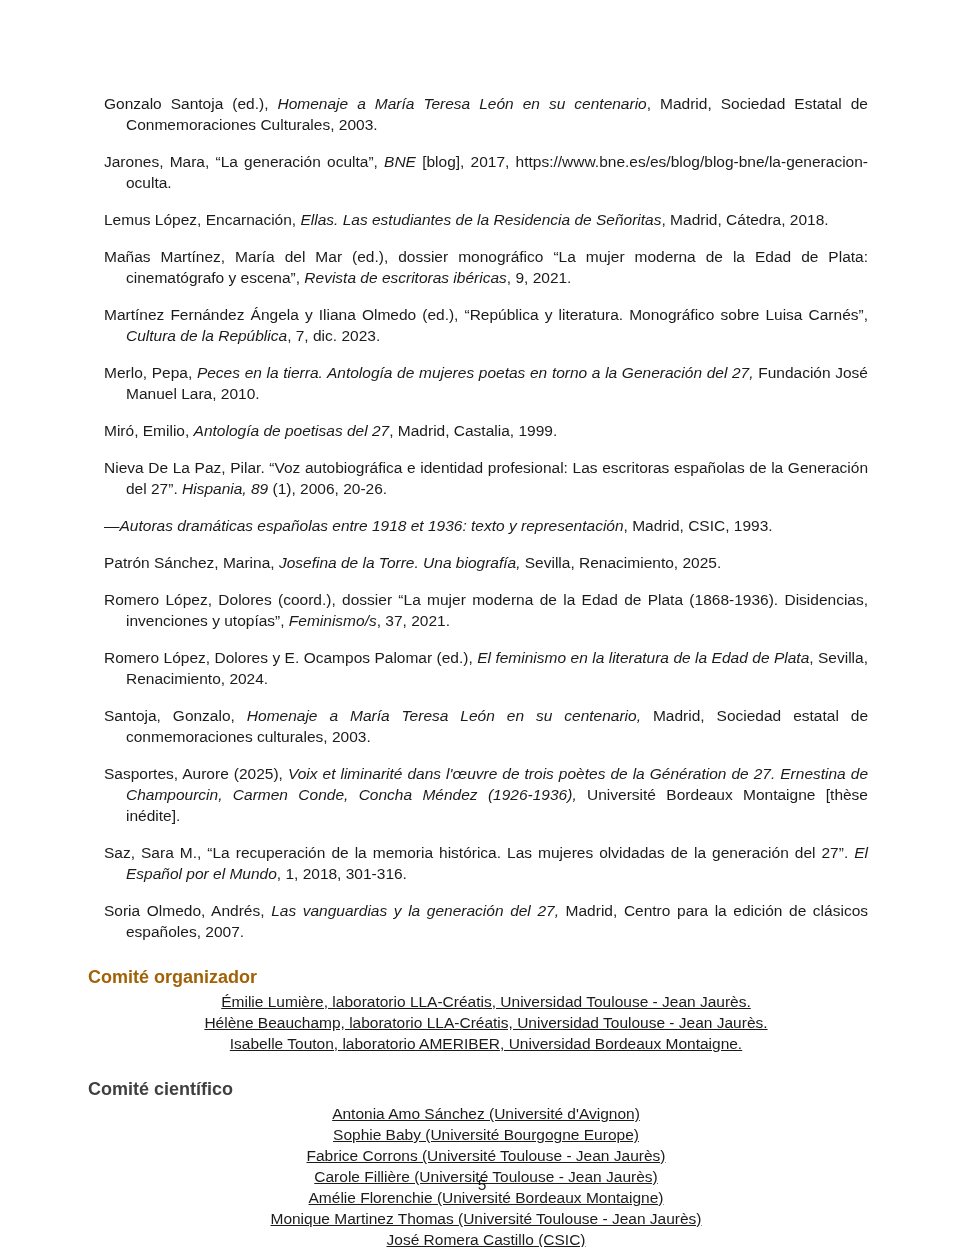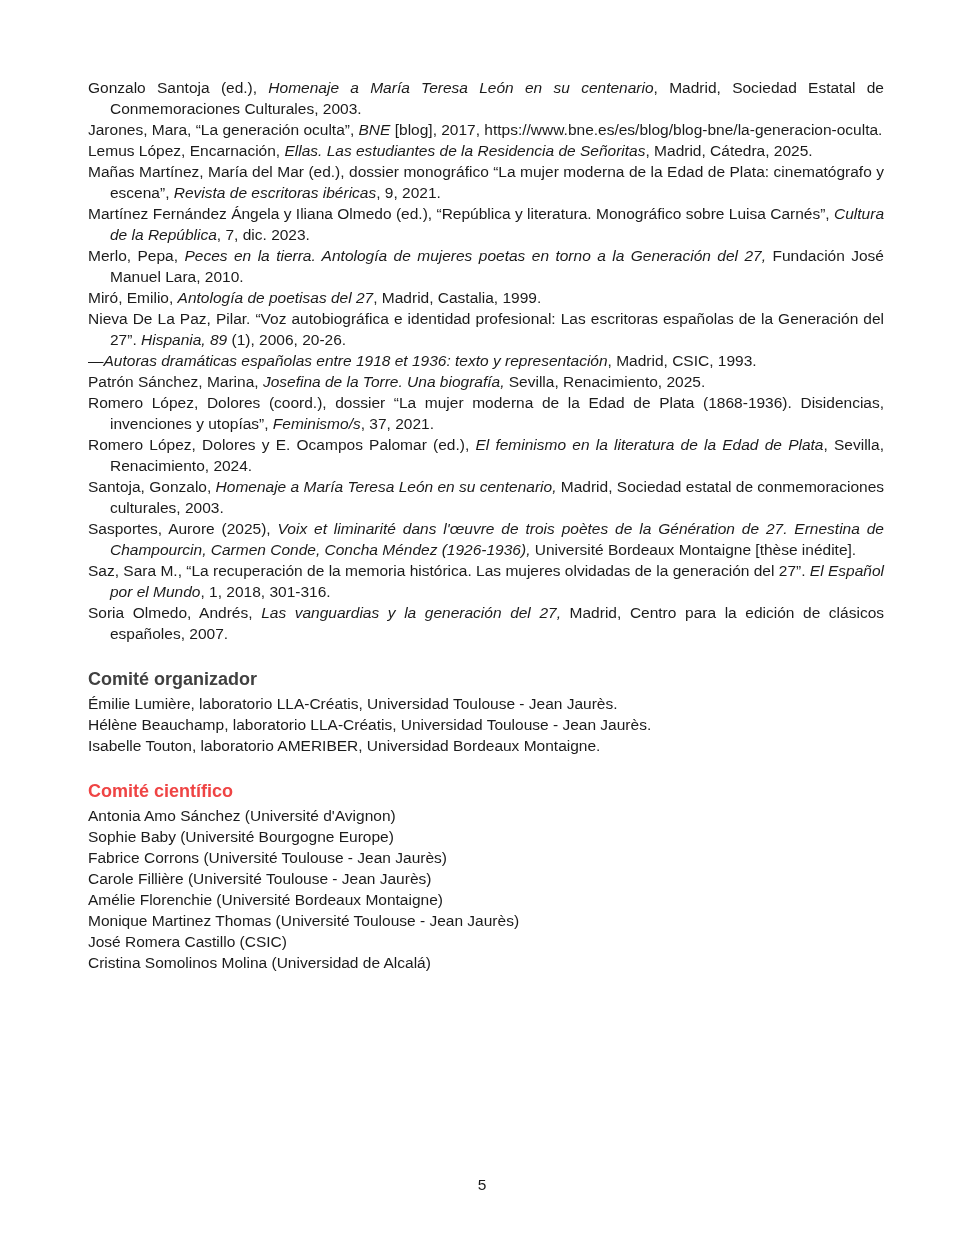--- a/index.html
+++ b/index.html
@@ -15,21 +15,21 @@
     position: relative;
     overflow: hidden;
   }
   .text-block {
     position: absolute;
     top: 77px;
     left: 88px;
     width: 796px;
   }
   .reference {
-    margin: 0;
+    margin: 16px;
     font-size: 15.5px;
     line-height: 21px;
     text-align: justify;
     padding-left: 22px;
     text-indent: -22px;
     overflow-wrap: break-word;
   }
   .section {
     margin-top: 23px;
   }
@@ -37,63 +37,64 @@
     margin: 0 0 2px 0;
     font-size: 18px;
     line-height: 24px;
     font-weight: bold;
     color: #7b63a8;
   }
   .member {
     margin: 0;
     font-size: 15.5px;
     line-height: 21px;
-    text-align: left;
+    text-align: center;
+    text-decoration: underline;
   }
   .page-number {
     position: absolute;
     top: 1174px;
     left: 0;
     width: 100%;
     text-align: center;
     font-size: 15.5px;
     line-height: 21px;
   }
 </style>
 </head>
 <body>
 
 <div class="text-block">
   <div>
       <p class="reference"><span>Gonzalo Santoja (ed.), </span><i>Homenaje a María Teresa León en su centenario</i><span>, Madrid, Sociedad Estatal de Conmemoraciones Culturales, 2003.</span></p>
       <p class="reference"><span>Jarones, Mara, “La generación oculta”, </span><i>BNE</i><span> [blog], 2017, https://www.bne.es/es/blog/blog-bne/la-generacion-oculta.</span></p>
-      <p class="reference"><span>Lemus López, Encarnación, </span><i>Ellas. Las estudiantes de la Residencia de Señoritas</i><span>, Madrid, Cátedra, 2025.</span></p>
+      <p class="reference"><span>Lemus López, Encarnación, </span><i>Ellas. Las estudiantes de la Residencia de Señoritas</i><span>, Madrid, Cátedra, 2018.</span></p>
       <p class="reference"><span>Mañas Martínez, María del Mar (ed.), dossier monográfico “La mujer moderna de la Edad de Plata: cinematógrafo y escena”, </span><i>Revista de escritoras ibéricas</i><span>, 9, 2021.</span></p>
       <p class="reference"><span>Martínez Fernández Ángela y Iliana Olmedo (ed.), “República y literatura. Monográfico sobre Luisa Carnés”, </span><i>Cultura de la República</i><span>, 7, dic. 2023.</span></p>
       <p class="reference"><span>Merlo, Pepa, </span><i>Peces en la tierra. Antología de mujeres poetas en torno a la Generación del 27,</i><span> Fundación José Manuel Lara, 2010.</span></p>
       <p class="reference"><span>Miró, Emilio, </span><i>Antología de poetisas del 27</i><span>, Madrid, Castalia, 1999.</span></p>
       <p class="reference"><span>Nieva De La Paz, Pilar. “Voz autobiográfica e identidad profesional: Las escritoras españolas de la Generación del 27”. </span><i>Hispania, 89</i><span> (1), 2006, 20-26.</span></p>
       <p class="reference"><span>—</span><i>Autoras dramáticas españolas entre 1918 et 1936: texto y representación</i><span>, Madrid, CSIC, 1993.</span></p>
       <p class="reference"><span>Patrón Sánchez, Marina, </span><i>Josefina de la Torre. Una biografía,</i><span> Sevilla, Renacimiento, 2025.</span></p>
       <p class="reference"><span>Romero López, Dolores (coord.), dossier “La mujer moderna de la Edad de Plata (1868-1936). Disidencias, invenciones y utopías”, </span><i>Feminismo/s</i><span>, 37, 2021.</span></p>
       <p class="reference"><span>Romero López, Dolores y E. Ocampos Palomar (ed.), </span><i>El feminismo en la literatura de la Edad de Plata</i><span>, Sevilla, Renacimiento, 2024.</span></p>
       <p class="reference"><span>Santoja, Gonzalo, </span><i>Homenaje a María Teresa León en su centenario,</i><span> Madrid, Sociedad estatal de conmemoraciones culturales, 2003.</span></p>
       <p class="reference"><span>Sasportes, Aurore (2025), </span><i>Voix et liminarité dans l'œuvre de trois poètes de la Génération de 27. Ernestina de Champourcin, Carmen Conde, Concha Méndez (1926-1936),</i><span> Université Bordeaux Montaigne [thèse inédite].</span></p>
       <p class="reference"><span>Saz, Sara M., “La recuperación de la memoria histórica. Las mujeres olvidadas de la generación del 27”. </span><i>El Español por el Mundo</i><span>, 1, 2018, 301-316.</span></p>
       <p class="reference"><span>Soria Olmedo, Andrés, </span><i>Las vanguardias y la generación del 27,</i><span> Madrid, Centro para la edición de clásicos españoles, 2007.</span></p>
     </div>
   <div>
       <div class="section">
-        <h2 class="section-heading" style="color: #404040;">Comité organizador</h2>
+        <h2 class="section-heading" style="color: #a16207;">Comité organizador</h2>
         <p class="member">Émilie Lumière, laboratorio LLA-Créatis, Universidad Toulouse - Jean Jaurès.</p>
         <p class="member">Hélène Beauchamp, laboratorio LLA-Créatis, Universidad Toulouse - Jean Jaurès.</p>
         <p class="member">Isabelle Touton, laboratorio AMERIBER, Universidad Bordeaux Montaigne.</p>
       </div>
       <div class="section">
-        <h2 class="section-heading" style="color: #ef4444;">Comité científico</h2>
+        <h2 class="section-heading" style="color: #404040;">Comité científico</h2>
         <p class="member">Antonia Amo Sánchez (Université d'Avignon)</p>
         <p class="member">Sophie Baby (Université Bourgogne Europe)</p>
         <p class="member">Fabrice Corrons (Université Toulouse - Jean Jaurès)</p>
         <p class="member">Carole Fillière (Université Toulouse - Jean Jaurès)</p>
         <p class="member">Amélie Florenchie (Université Bordeaux Montaigne)</p>
         <p class="member">Monique Martinez Thomas (Université Toulouse - Jean Jaurès)</p>
         <p class="member">José Romera Castillo (CSIC)</p>
         <p class="member">Cristina Somolinos Molina (Universidad de Alcalá)</p>
       </div>
     </div>

